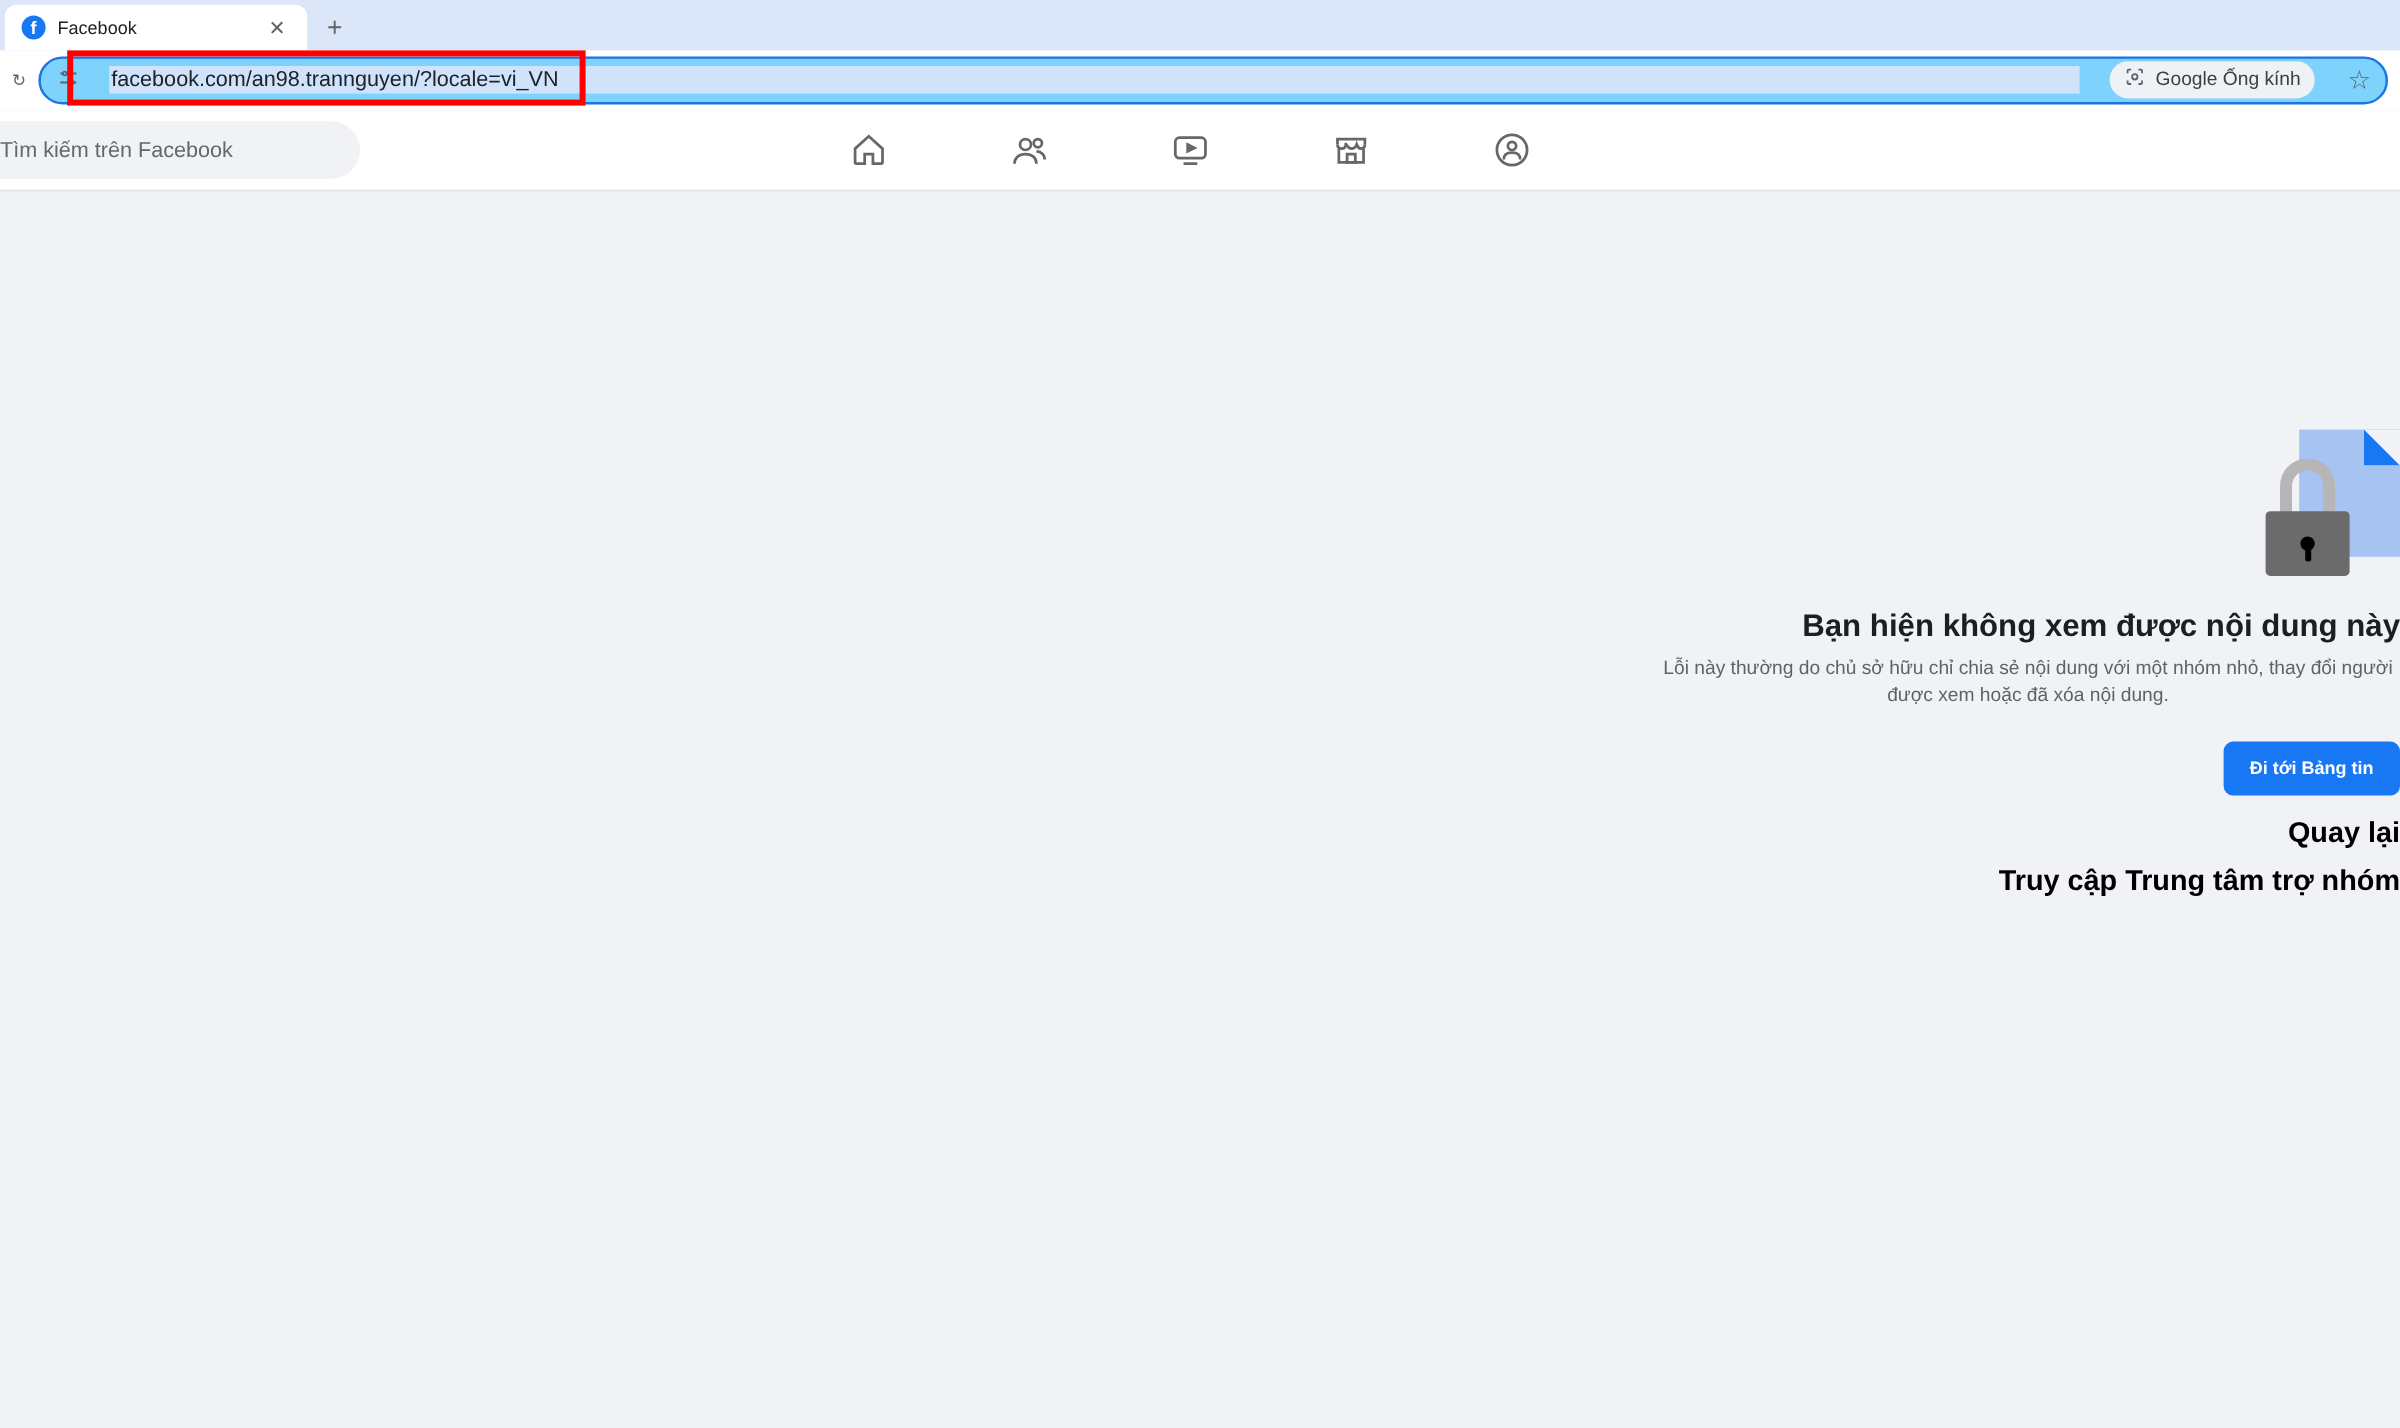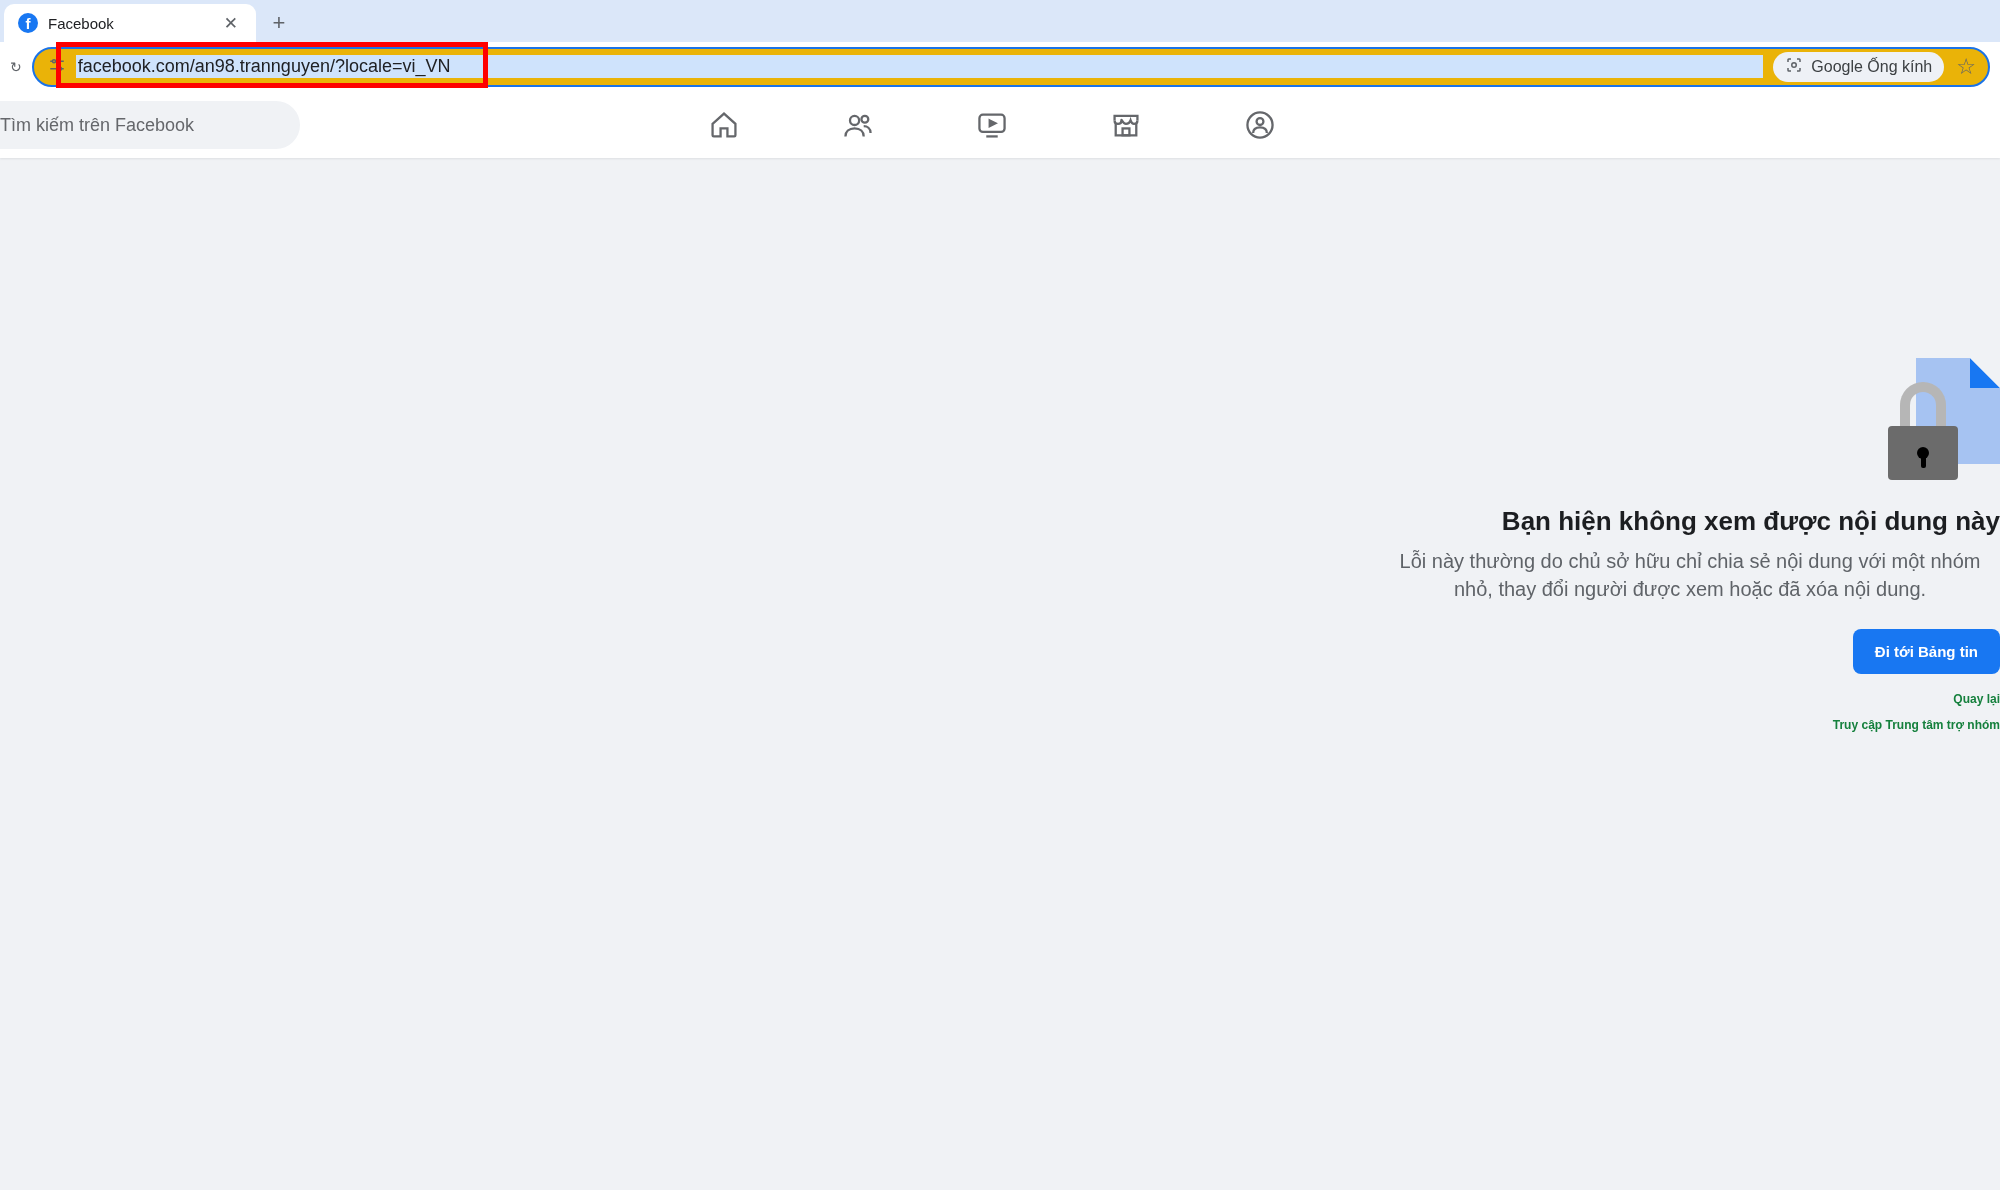--- a/index.html
+++ b/index.html
@@ -32,22 +32,22 @@
   .addr-row {
     background: #fff; display: flex; align-items: center; height: 50px;
     padding: 0 10px 0 6px; gap: 6px; border-bottom: 1px solid #fff;
   }
   .addr-reload {
     font-size: 14px; color: #5f6368; padding: 4px; cursor: pointer;
   }
   .addr-bar {
     flex: 1; display: flex; align-items: center;
     border: 2px solid #1a73e8; border-radius: 24px;
-    height: 40px; padding: 0 10px 0 14px; background: #eab308;
-    gap: 10px;
+    height: 40px; padding: 0 10px 0 14px; background: #7dd3fc;
+    gap: 25px;
   }
   .addr-sec-icon { color: #5f6368; font-size: 15px; letter-spacing:-3px;}
   .addr-url {
     flex: 1; font-size: 18px; color: #202124;
     background: #cfe3fc; padding: 1px 2px;
     white-space: nowrap; overflow: hidden;
   }
   .highlight-box {
     position: absolute; border: 5px solid #ff0000;
     left: 56px; top: 42px; width: 432px; height: 46px;
@@ -109,27 +109,27 @@
     content:""; display:block; width:5px; height:12px; background:#000;
     position:relative; top:9px; left:3.5px; border-radius:2px;
   }
   .illus .shackle{
     position:absolute; left:18px; bottom:52px;
     width:46px; height:46px; border:10px solid #b6b6b6;
     border-bottom:none;
     border-radius:24px 24px 0 0;
   }
   .err-title { font-size: 26px; font-weight: 700; color: #1c1e21; margin-bottom: 10px;}
-  .err-sub { font-size: 20px; color: #5f6368; max-width: 620px; line-height: 1.4; margin-bottom: 26px;}
+  .err-sub { font-size: 16px; color: #5f6368; max-width: 620px; line-height: 1.4; margin-bottom: 26px;}
   .btn-primary {
     background: #1877f2; color: #fff; font-weight: 600; font-size: 15px;
     padding: 14px 22px; border: none; border-radius: 8px; cursor: pointer;
     margin-bottom: 18px;
   }
-  .link-row { font-size: 12px; font-weight: 600; color: #15803d; cursor: pointer; margin-bottom: 12px;}
+  .link-row { font-size: 24px; font-weight: 600; color: #000000; cursor: pointer; margin-bottom: 12px;}
 </style>
 </head>
 <body>
 
 <div class="browser-chrome" style="position:relative;">
   <div class="tab-strip">
     <div class="tab">
       <span class="favicon">f</span>
       <span class="tab-title">Facebook</span>
       <span class="close-x">✕</span>

